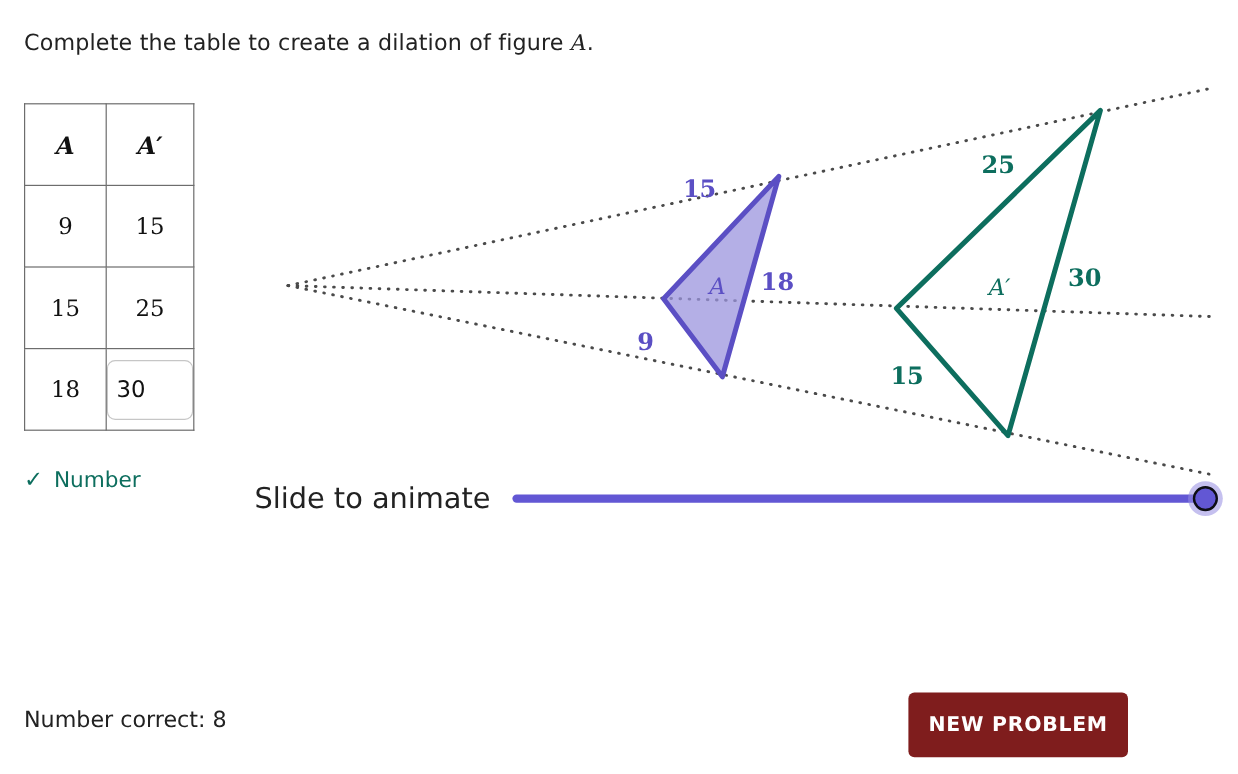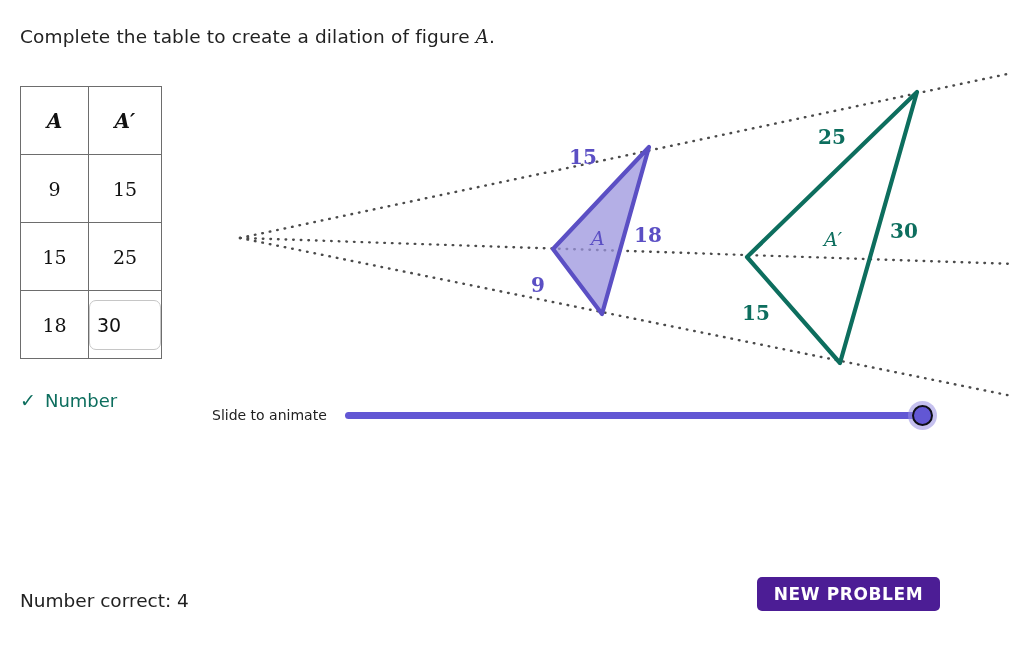--- a/index.html
+++ b/index.html
@@ -100,21 +100,21 @@
   
   #slider-row {
     position: absolute;
     left: 212px;
     top: 399px;
     display: flex;
     align-items: center;
     height: 32px;
   }
   #slider-label {
-    font-size: 14px;
+    font-size: 24px;
     color: #222222;
     white-space: nowrap;
     margin-right: 18px;
   }
   #slider-control {
     position: relative;
     width: 580px;
     height: 28px;
     display: flex;
     align-items: center;
@@ -200,22 +200,22 @@
     top: 590px;
     font-size: 18.5px;
     color: #222222;
     white-space: nowrap;
   }
   #new-problem-button {
     position: absolute;
     left: 757px;
     top: 577px;
     width: 183px;
-    height: 34px;
-    background: #4c1d95;
+    height: 54px;
+    background: #7f1d1d;
     color: #ffffff;
     border: none;
     border-radius: 5px;
     font-family: "DejaVu Sans", sans-serif;
     font-size: 17px;
     font-weight: bold;
     letter-spacing: 0.6px;
     cursor: pointer;
   }
 </style>
@@ -275,14 +275,14 @@
 
   <text class="lbl lbl-pre" x="583" y="164" text-anchor="middle">15</text>
   <text class="lbl lbl-pre" x="634" y="242">18</text>
   <text class="lbl lbl-pre" x="531" y="292">9</text>
 
   <text class="lbl lbl-img" x="818" y="144">25</text>
   <text class="lbl lbl-img" x="890" y="238">30</text>
   <text class="lbl lbl-img" x="742" y="320">15</text>
 </svg>
 
-<div id="score">Number correct: 4</div>
+<div id="score">Number correct: 8</div>
 <button id="new-problem-button">NEW PROBLEM</button>
 
 </body></html>

